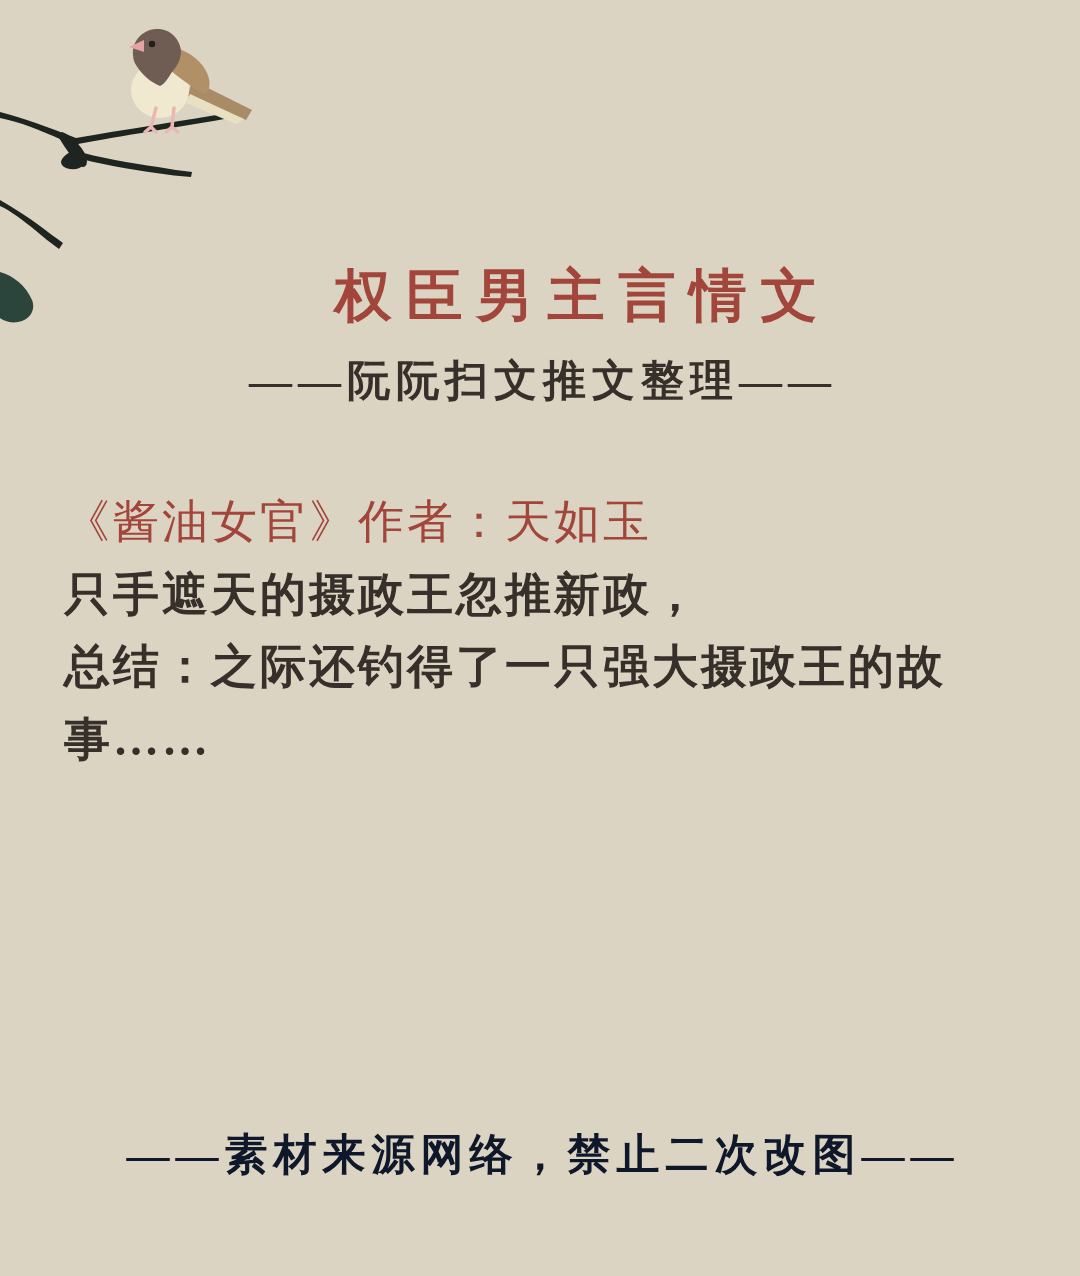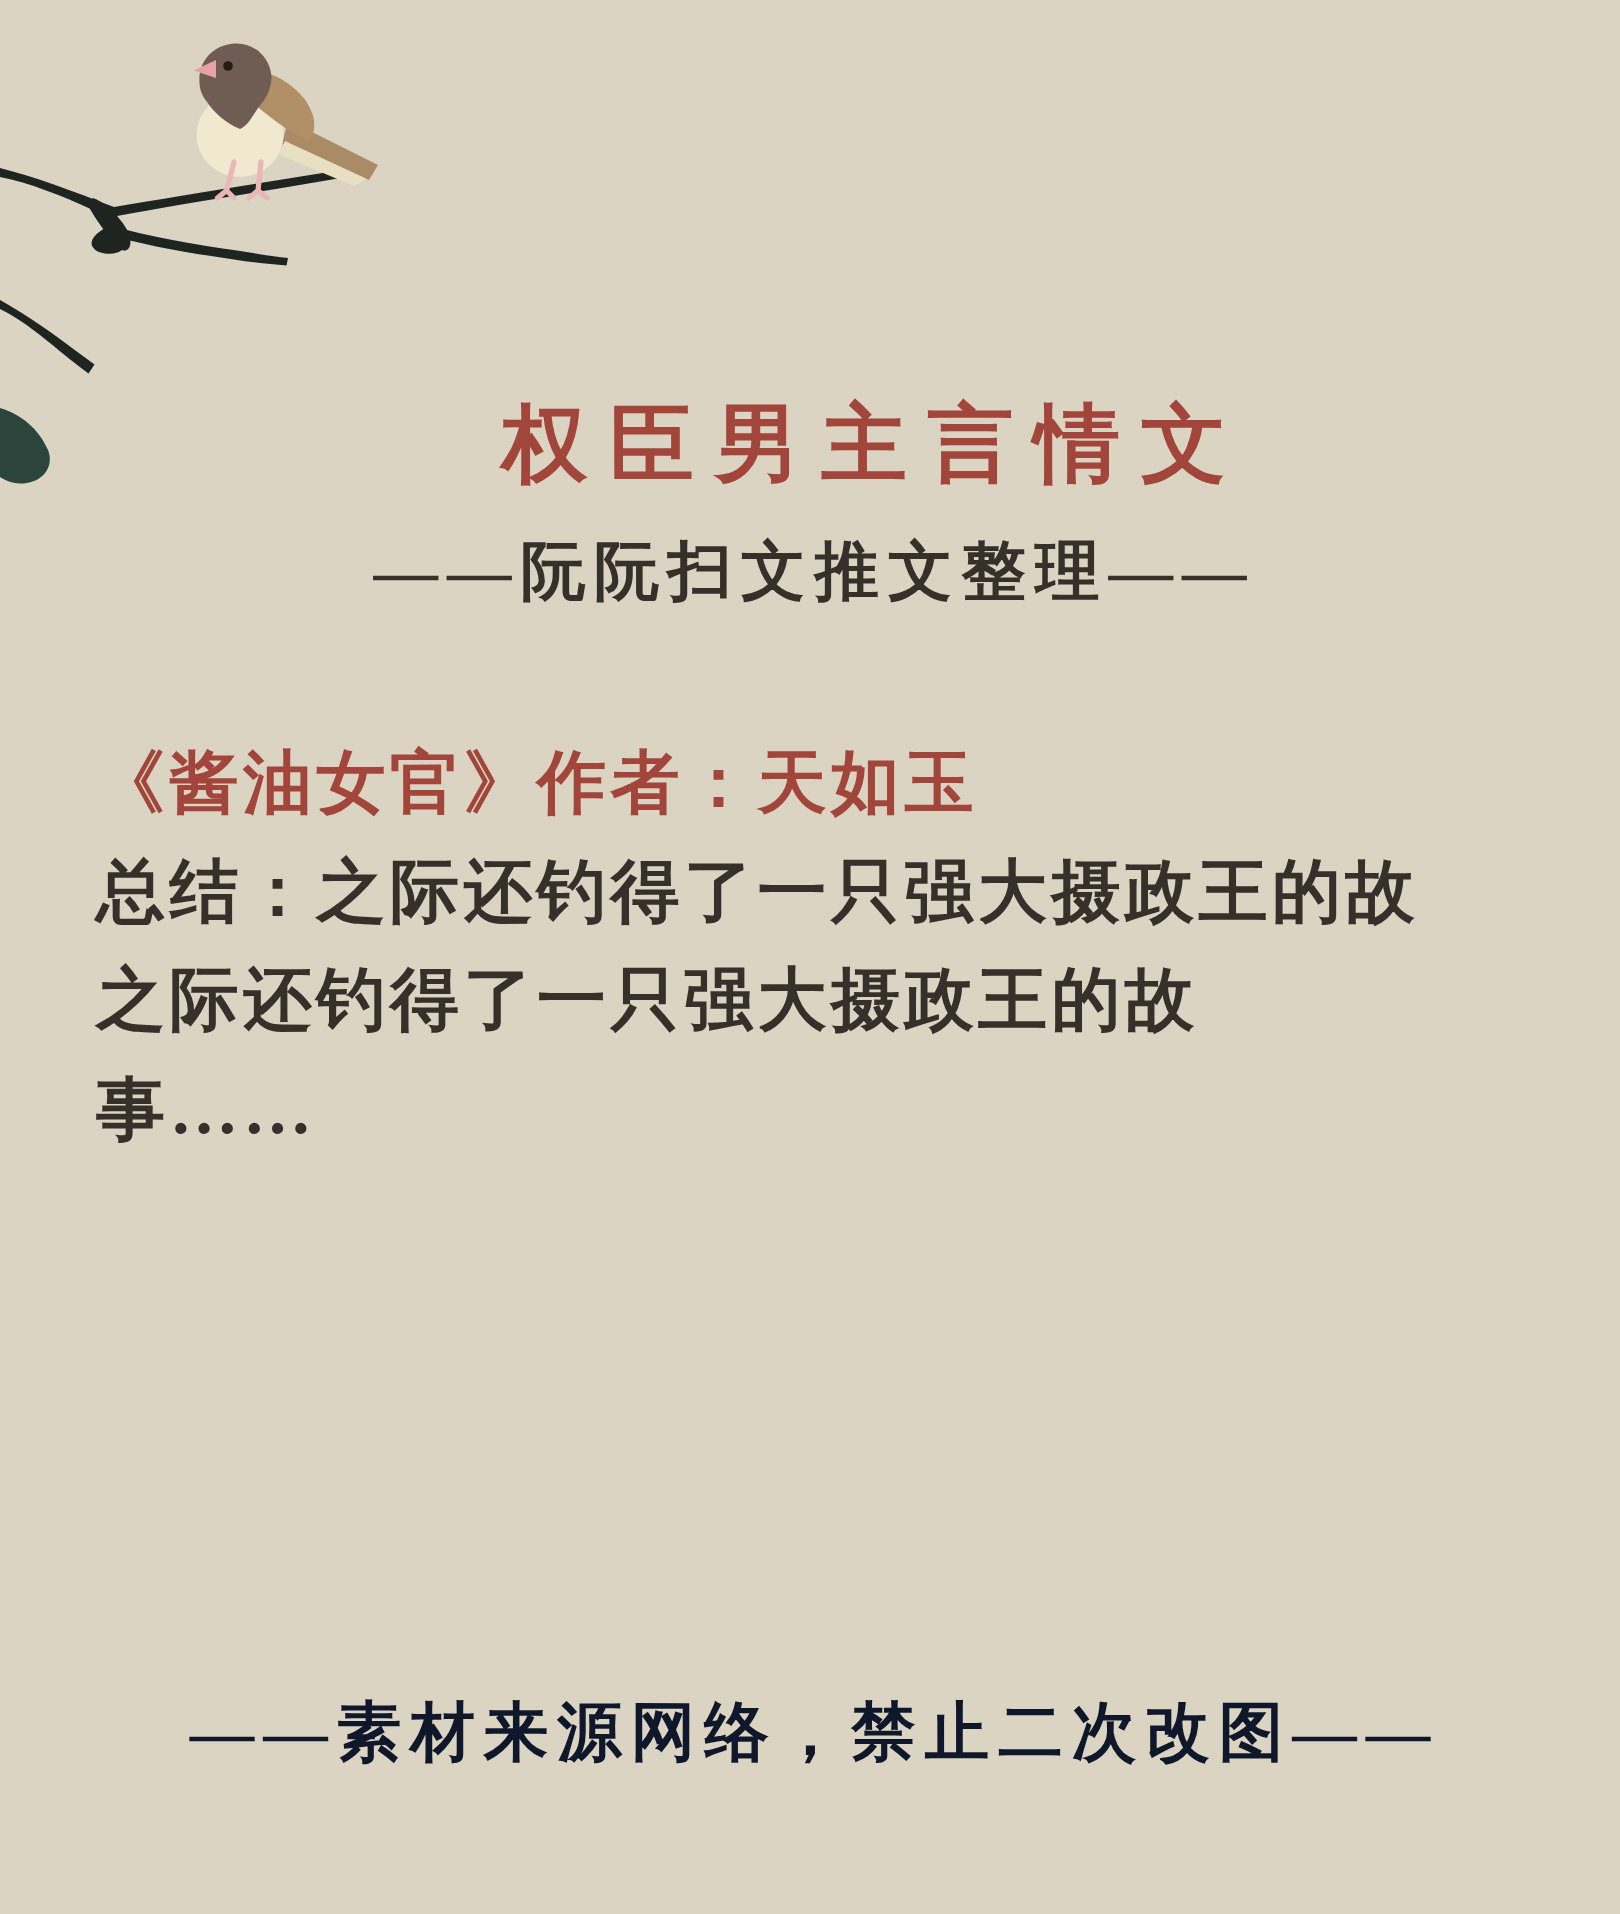--- a/index.html
+++ b/index.html
@@ -54,21 +54,21 @@
     top: 486px;
     width: 980px;
     font-size: 46px;
     line-height: 72.5px;
     font-weight: 600;
     letter-spacing: 3px;
     color: #37302a;
   }
   .content .book-line {
     color: #a2453a;
-    font-weight: bold;
+    font-weight: normal;
   }
   .content .body-line {
     white-space: nowrap;
   }
   .footer {
     position: absolute;
     top: 1126px;
     left: 0;
     width: 1080px;
     text-align: center;
@@ -114,18 +114,18 @@
     <path d="M156,108 L151,127 M151,127 L145,132 M151,127 L156,132" stroke="#e8b7b6" stroke-width="3.5" fill="none" stroke-linecap="round"></path>
     <path d="M174,108 L172,127 M172,127 L166,132 M172,127 L178,132" stroke="#e8b7b6" stroke-width="3.5" fill="none" stroke-linecap="round"></path>
   </g>
 </svg>
 
 <div class="title">权臣男主言情文</div>
 <div class="subtitle">——阮阮扫文推文整理——</div>
 
 <div class="content">
   <div class="body-line book-line">《酱油女官》作者：天如玉</div>
+  <div class="body-line">只手遮天的摄政王忽推新政，</div>
   <div class="body-line">总结：之际还钓得了一只强大摄政王的故</div>
-  <div class="body-line">之际还钓得了一只强大摄政王的故</div>
   <div class="body-line">事……</div>
 </div>
 
 <div class="footer">——素材来源网络，禁止二次改图——</div>
 
 </body></html>

